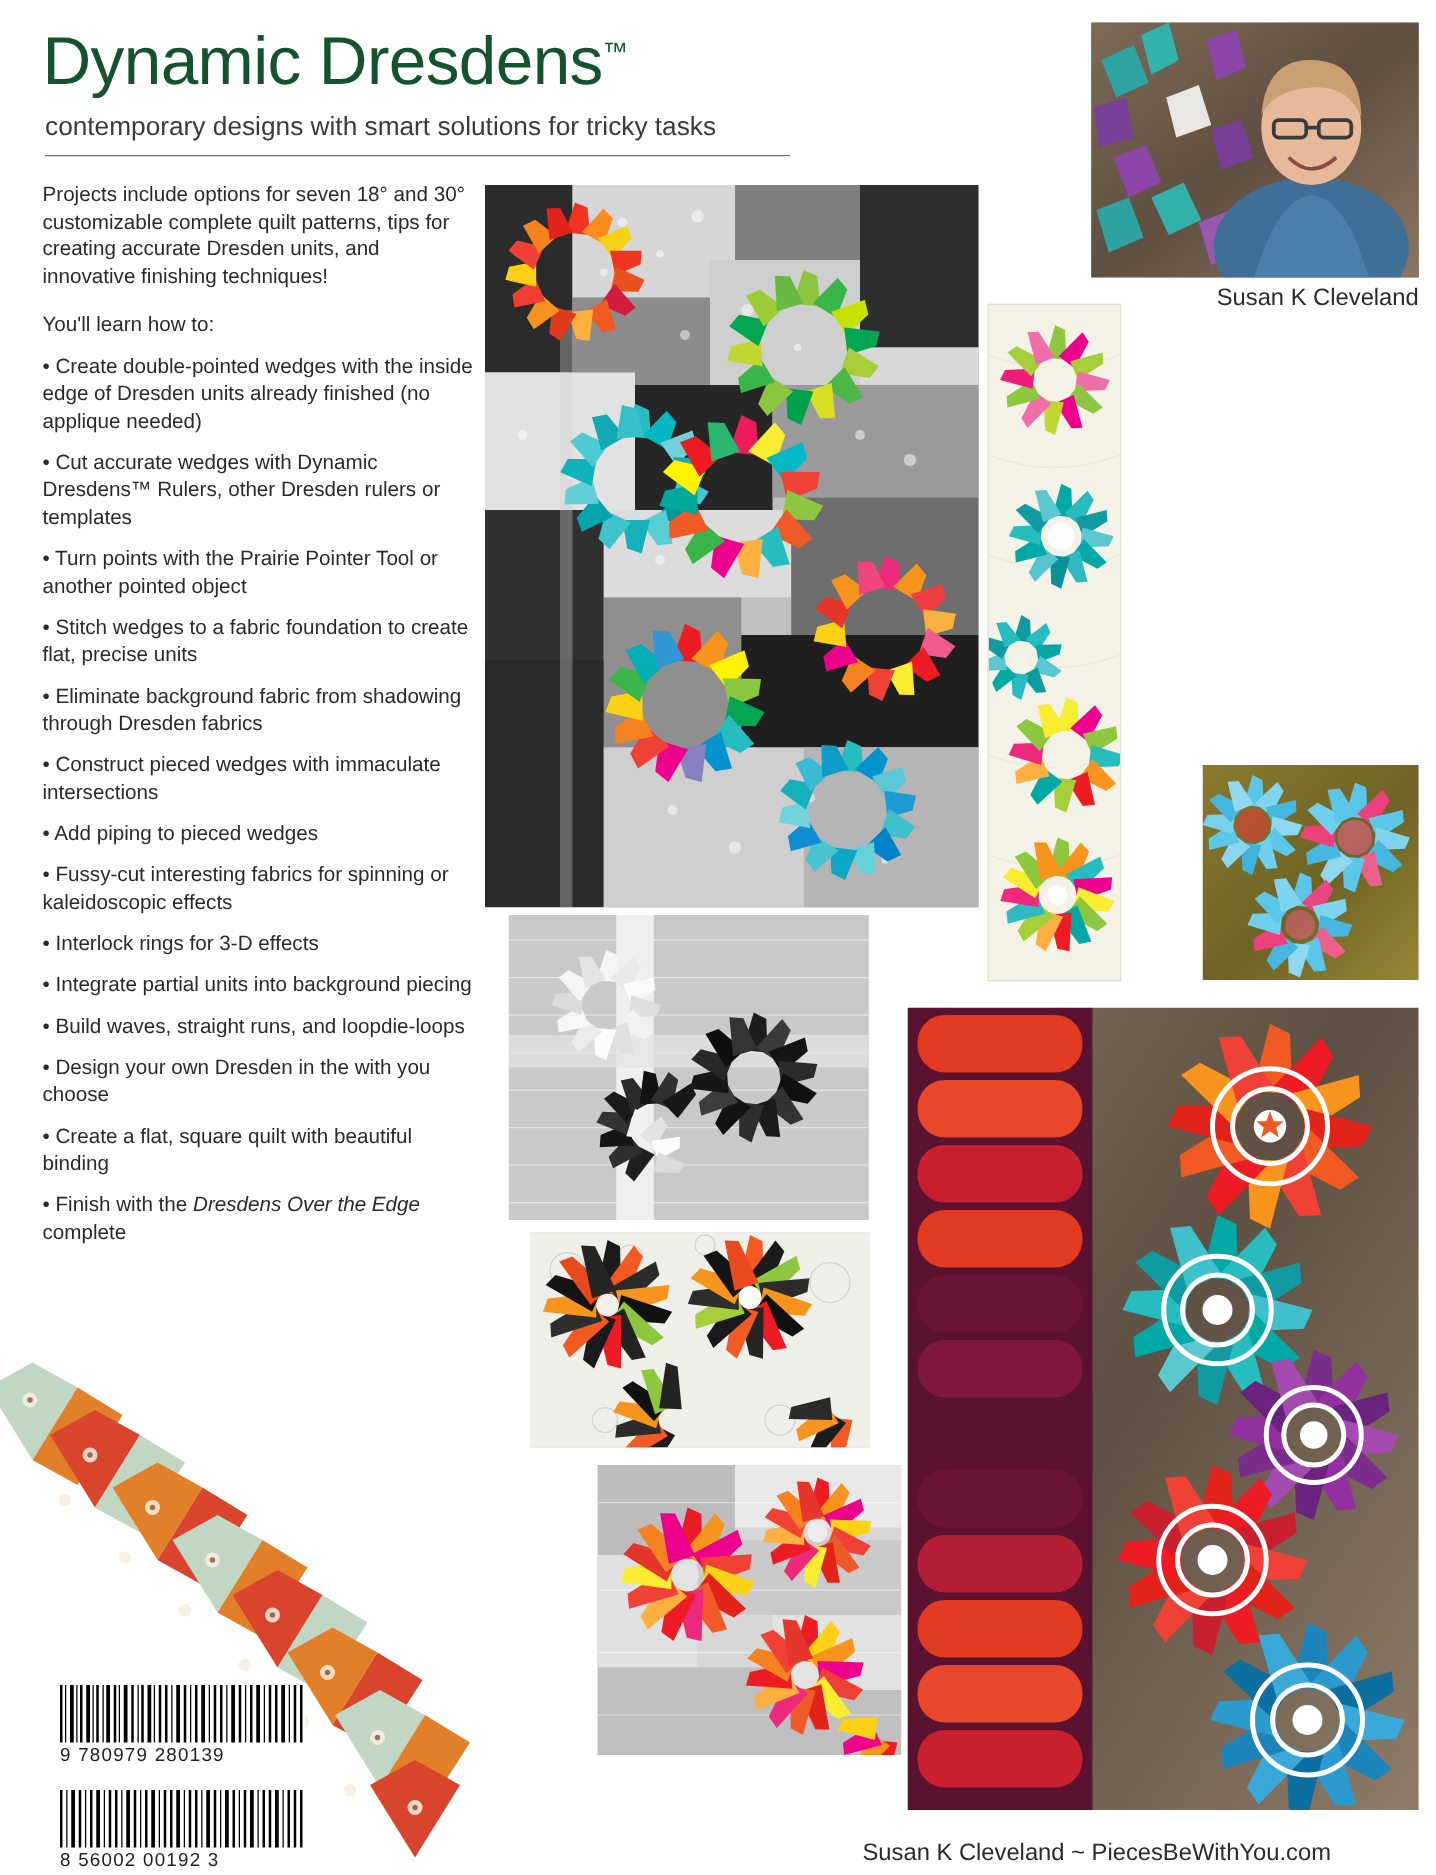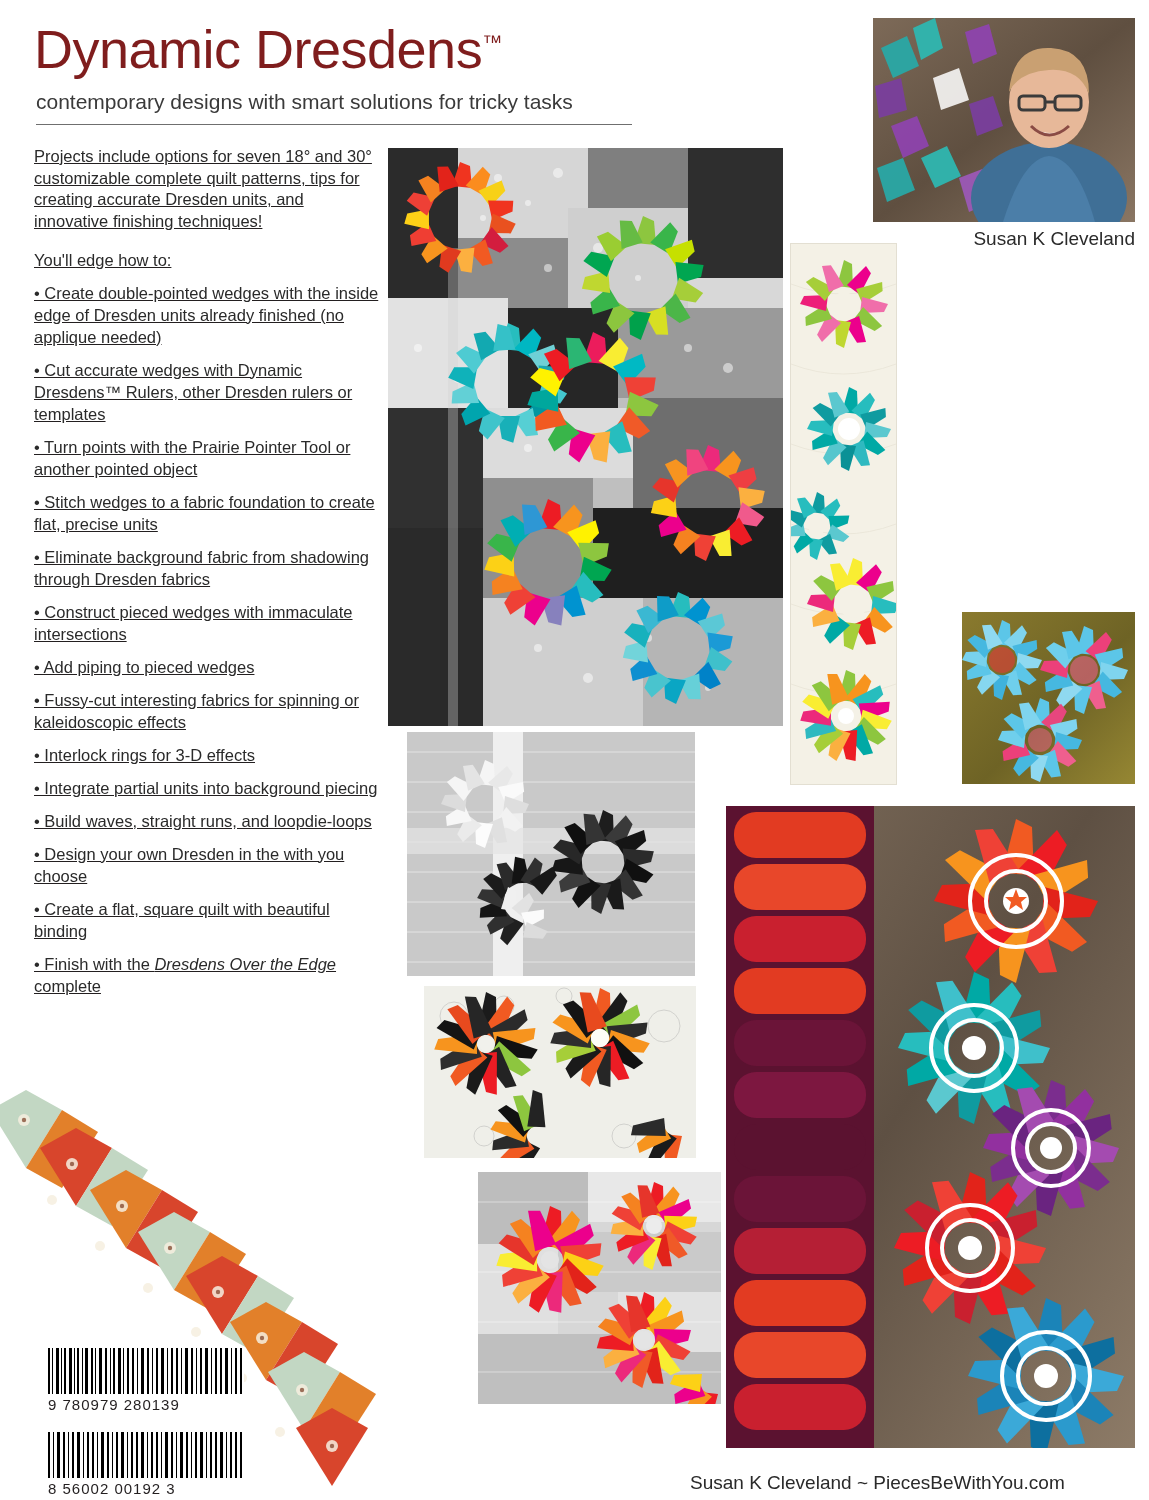--- a/index.html
+++ b/index.html
@@ -17,21 +17,21 @@
   }
 
   
   .title {
     position: absolute;
     left: 34px;
     top: 18px;
     font-size: 54px;
     font-weight: 300;
     letter-spacing: -0.5px;
-    color: #7f1d1d;
+    color: #14532d;
     white-space: nowrap;
   }
   .title .tm {
     font-size: 20px;
     vertical-align: super;
     letter-spacing: 0;
   }
   .subtitle {
     position: absolute;
     left: 36px;
@@ -49,21 +49,20 @@
     height: 1px;
     background: #6f6f6f;
   }
 
   
   .leftcol {
     position: absolute;
     left: 34px;
     top: 146px;
     width: 345px;
-    text-decoration: underline;
   }
   .intro {
     font-size: 16.5px;
     line-height: 21.5px;
     color: #2a2a2a;
     margin-bottom: 18px;
   }
   .learn-head {
     font-size: 16.5px;
     line-height: 21.5px;
@@ -199,21 +198,21 @@
       <line x1="172" y1="84" x2="182" y2="84" stroke="#3b3b3b" stroke-width="3"></line>
       <path d="M160 110 Q176 122 194 110 Q178 120 160 110 Z" fill="#ffffff"></path>
       <path d="M158 108 Q176 126 196 108" fill="none" stroke="#8a4b44" stroke-width="3"></path>
     </g>
   </svg>
 </div>
 <div class="author-name">Susan K Cleveland</div>
 
 <div class="leftcol">
   <div class="intro">Projects include options for seven 18° and 30° customizable complete quilt patterns, tips for creating accurate Dresden units, and innovative finishing techniques!</div>
-  <div class="learn-head">You'll edge how to:</div>
+  <div class="learn-head">You'll learn how to:</div>
 
   <div class="bullet">• Create double-pointed wedges with the inside edge of Dresden units already finished (no applique needed)</div>
   <div class="bullet">• Cut accurate wedges with Dynamic Dresdens™ Rulers, other Dresden rulers or templates</div>
   <div class="bullet">• Turn points with the Prairie Pointer Tool or another pointed object</div>
   <div class="bullet">• Stitch wedges to a fabric foundation to create flat, precise units</div>
   <div class="bullet">•  Eliminate background fabric from shadowing through Dresden fabrics</div>
   <div class="bullet">• Construct pieced wedges with immaculate intersections</div>
   <div class="bullet">• Add piping to pieced wedges</div>
   <div class="bullet">• Fussy-cut interesting fabrics for spinning or kaleidoscopic effects</div>
   <div class="bullet">• Interlock rings for 3-D effects</div>

